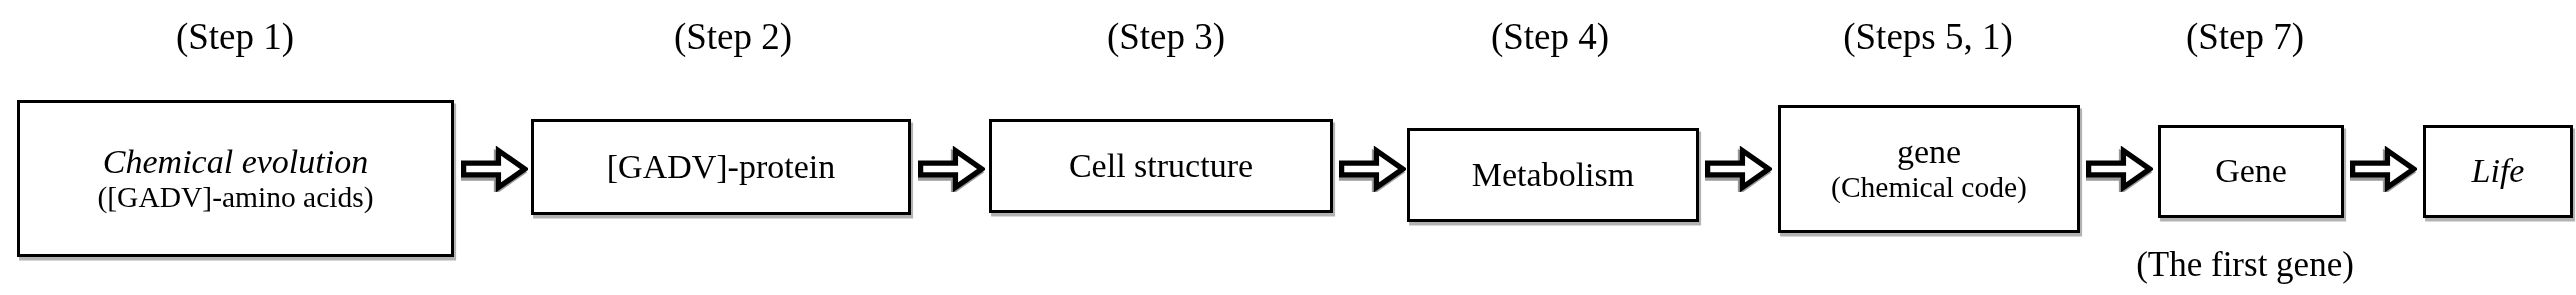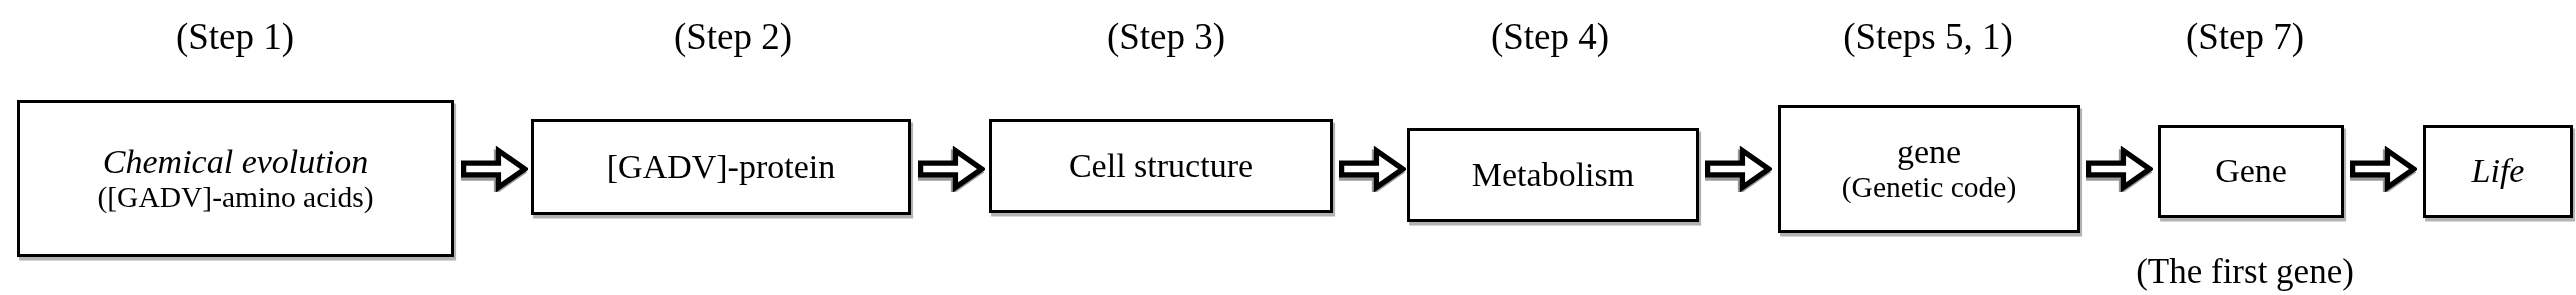--- a/index.html
+++ b/index.html
@@ -78,21 +78,21 @@
   .a1 { left: 461px; }
   .a2 { left: 918px; }
   .a3 { left: 1339px; }
   .a4 { left: 1705px; }
   .a5 { left: 2086px; }
   .a6 { left: 2350px; }
 
   
   .caption {
     position: absolute;
-    top: 252px;
+    top: 245px;
     transform: translateX(-50%);
     font-size: 35px;
     white-space: nowrap;
     color: #000000;
   }
   .cap { left: 2245px; }
 </style>
 </head>
 <body>
 
@@ -117,21 +117,21 @@
   <div class="box b3">
     <div class="line">Cell structure</div>
   </div>
 
   <div class="box b4">
     <div class="line">Metabolism</div>
   </div>
 
   <div class="box b5">
     <div class="line">gene</div>
-    <div class="sub">(Genetic code)</div>
+    <div class="sub">(Chemical code)</div>
   </div>
 
   <div class="box b6">
     <div class="line">Gene</div>
   </div>
 
   <div class="box b7">
     <div class="line italic">Life</div>
   </div>
 

